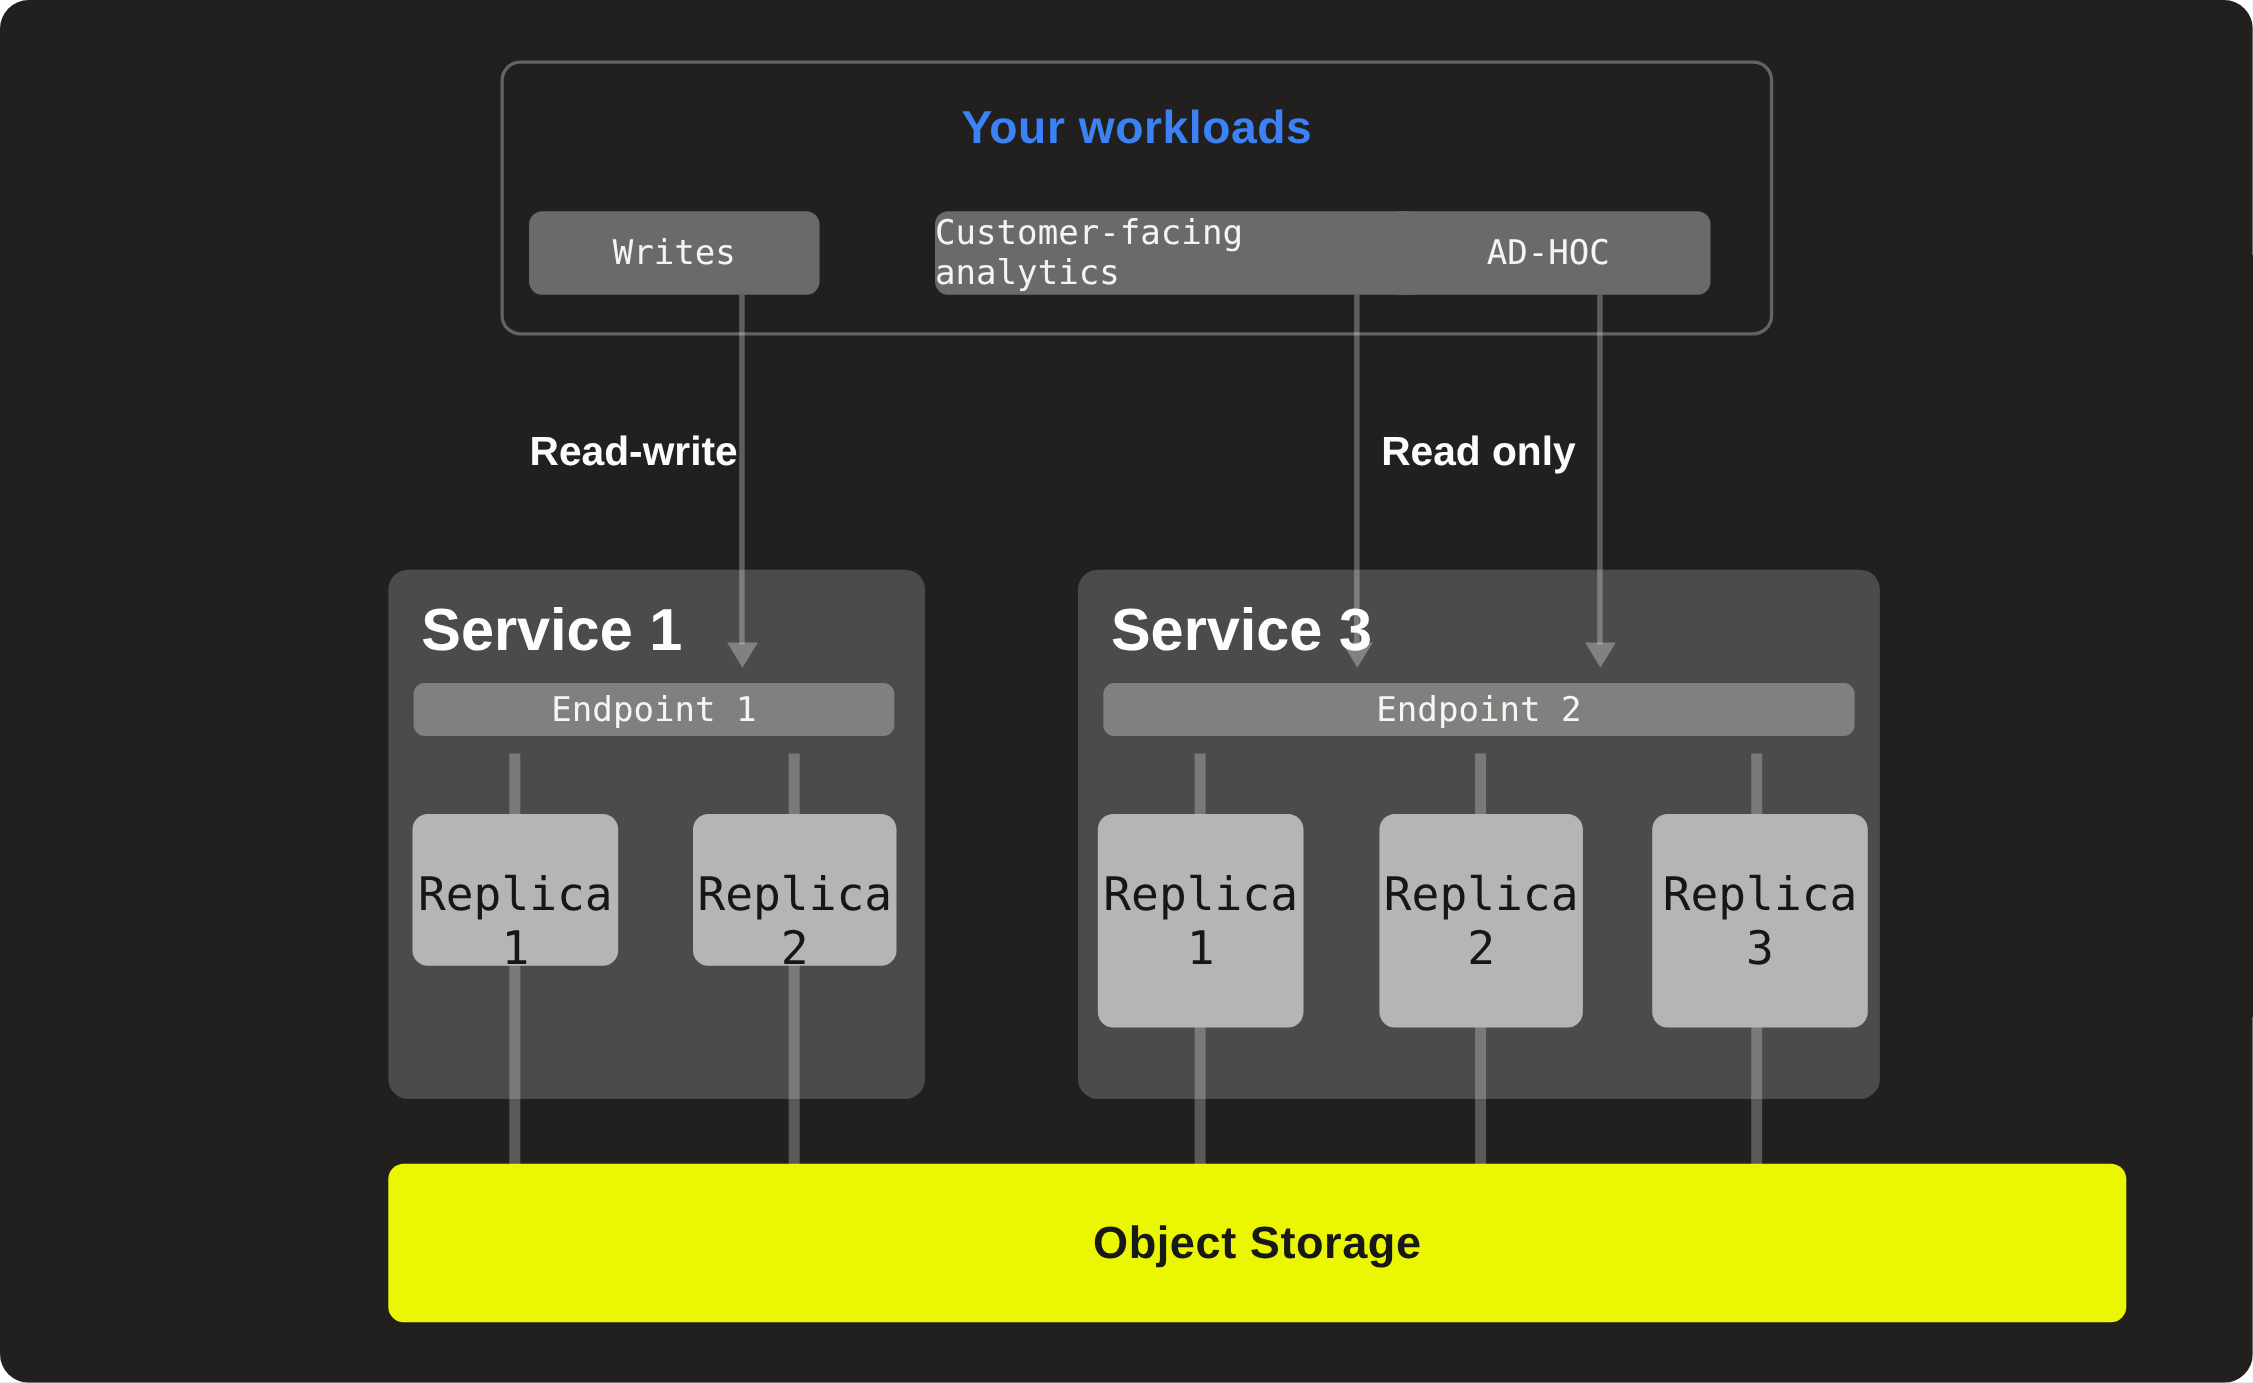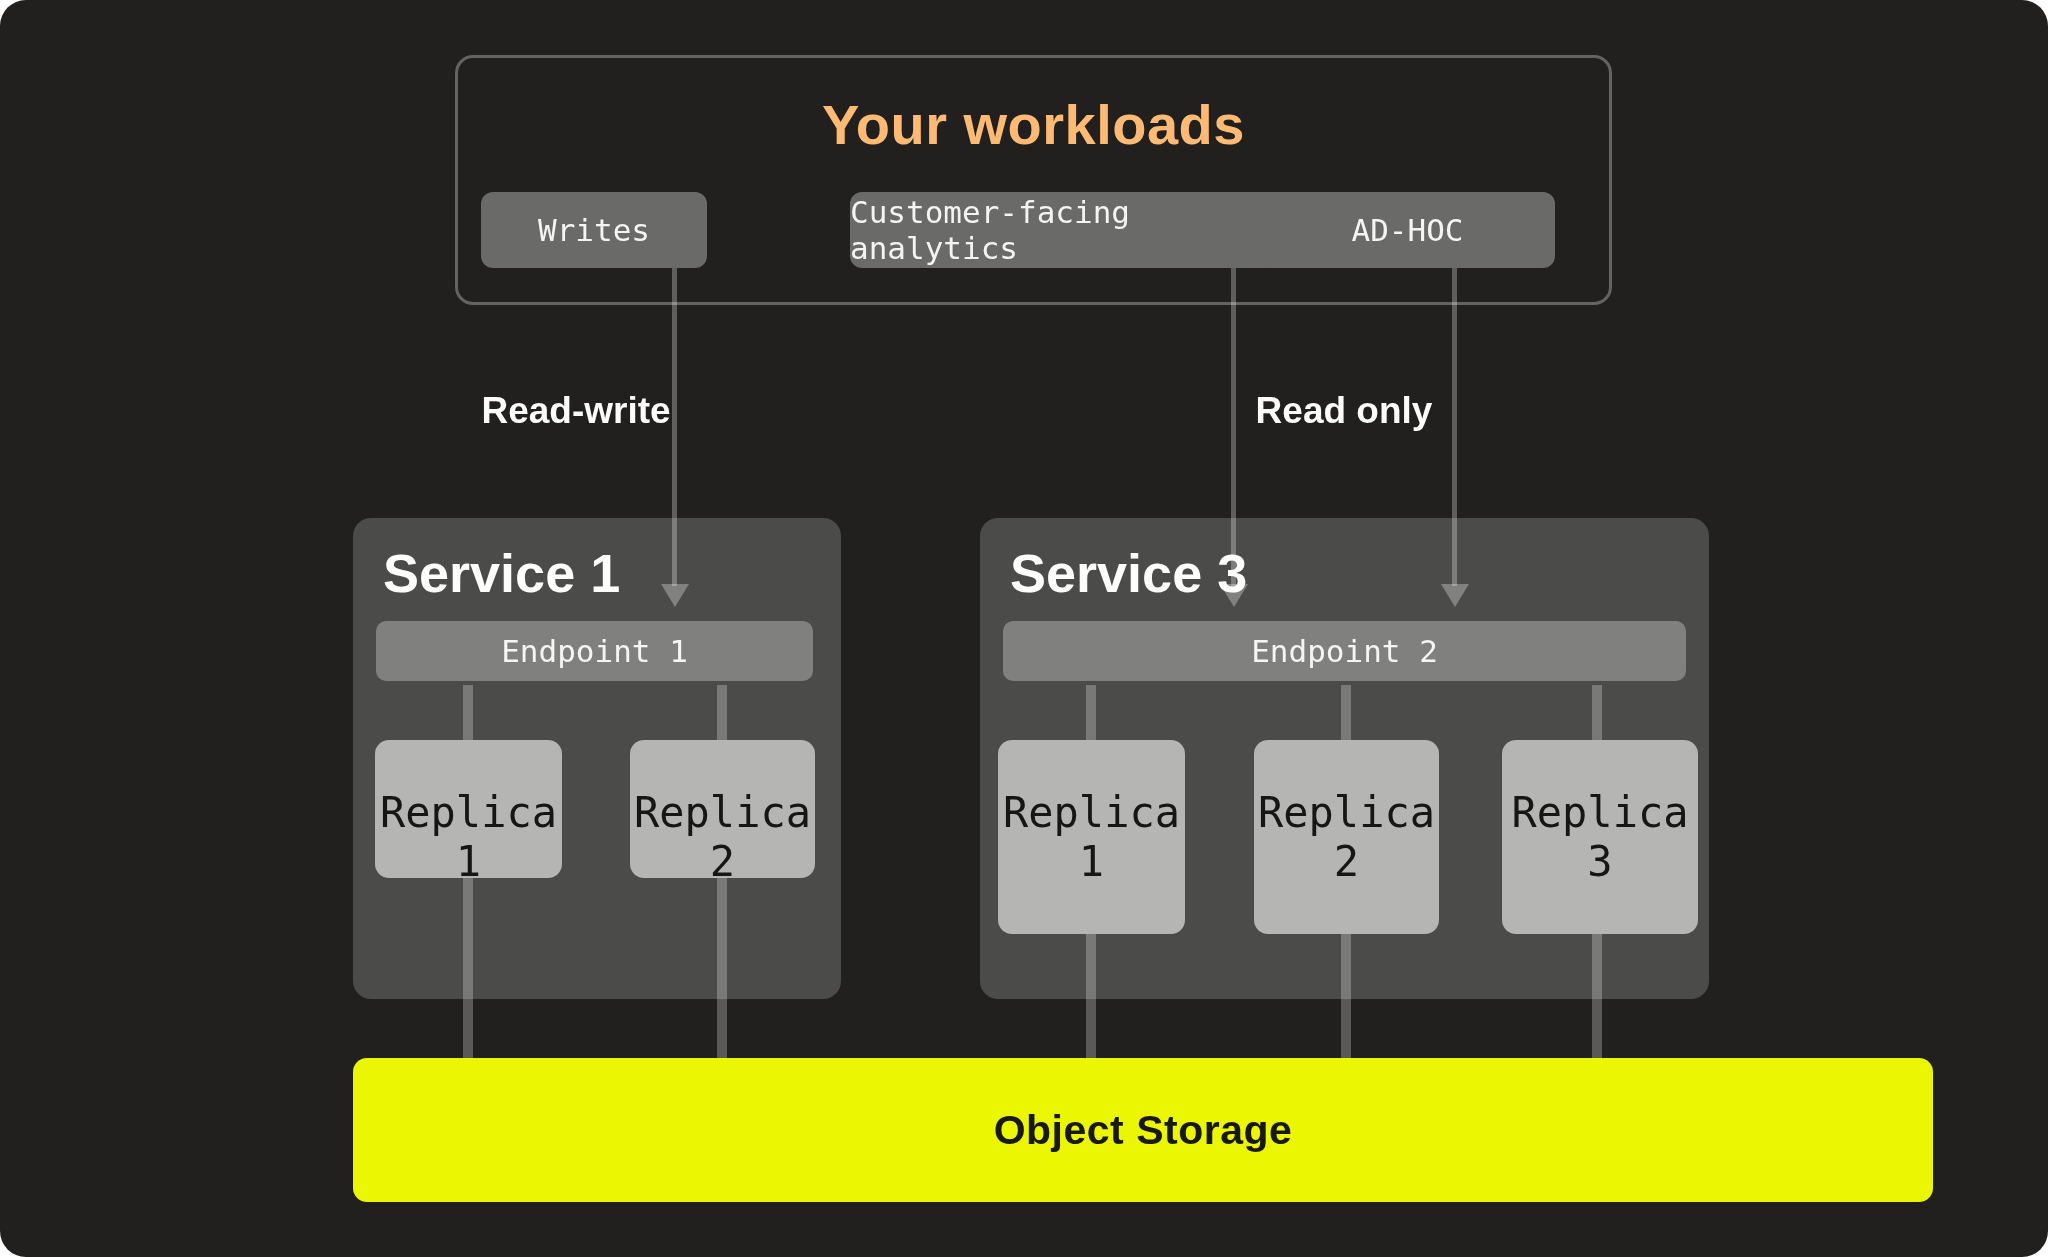--- a/index.html
+++ b/index.html
@@ -24,39 +24,39 @@
     width: 1157px; height: 250px;
     border: 3px solid rgba(255,255,255,0.30);
     border-radius: 18px;
     box-sizing: border-box;
   }
   .workloads-title {
     position: absolute;
     left: 455px; top: 92px;
     width: 1157px;
     text-align: center;
-    font-size: 56px;
-    font-weight: 700;
-    color: #fdba74;
+    font-size: 42px;
+    font-weight: 700;
+    color: #3b82f6;
     letter-spacing: 0.5px;
   }
   .chip {
     position: absolute;
     top: 192px;
     height: 76px;
     background: #6a6a68;
     border-radius: 12px;
     display: flex;
     align-items: center;
     justify-content: center;
     font-family: "DejaVu Sans Mono", monospace;
     font-size: 31px;
     color: #f4f4f2;
   }
-  .chip-writes   { left: 481px;  width: 226px; }
+  .chip-writes   { left: 481px;  width: 264px; }
   .chip-analytics{ left: 850px;  width: 445px; }
   .chip-adhoc    { left: 1260px; width: 295px; }
 
   
   .arrow-line {
     position: absolute;
     top: 268px;
     width: 5px;
     height: 318px;
     background: rgba(255,255,255,0.28);
@@ -110,21 +110,21 @@
     width: 10px;
     height: 374px;
     background: rgba(255,255,255,0.26);
     z-index: 2;
   }
 
   
   .endpoint-bar {
     position: absolute;
     top: 621px;
-    height: 60px;
+    height: 48px;
     background: #80807e;
     border-radius: 10px;
     display: flex;
     align-items: center;
     justify-content: center;
     font-family: "DejaVu Sans Mono", monospace;
     font-size: 31px;
     color: #f5f5f3;
     z-index: 3;
   }

